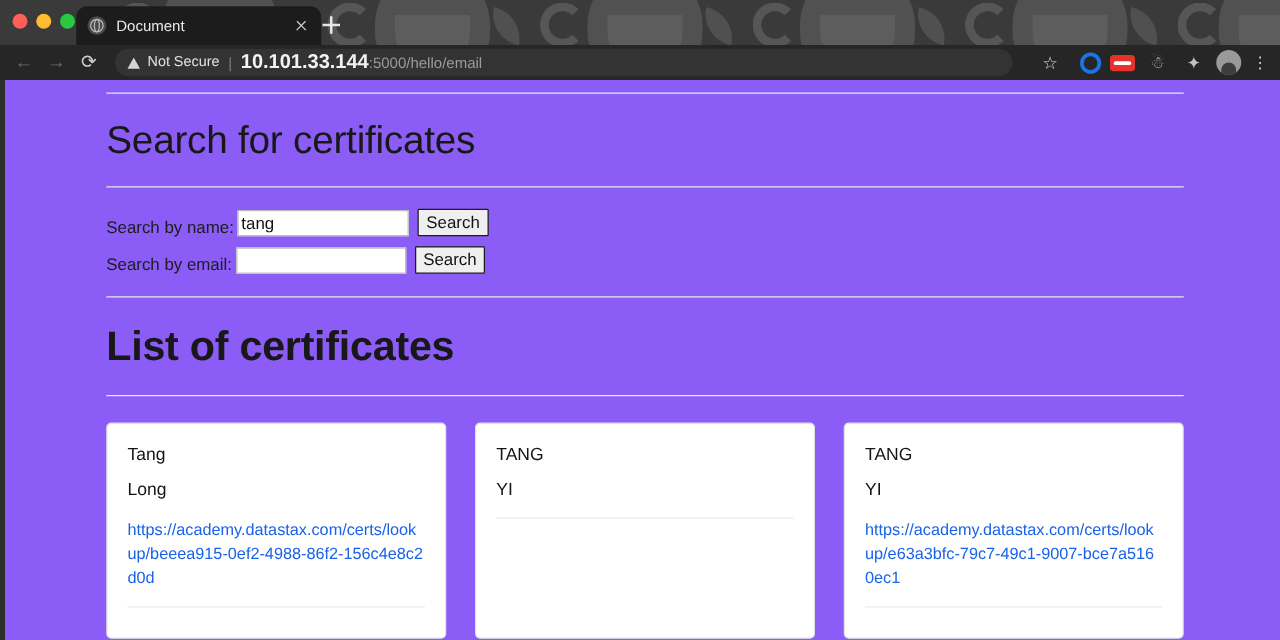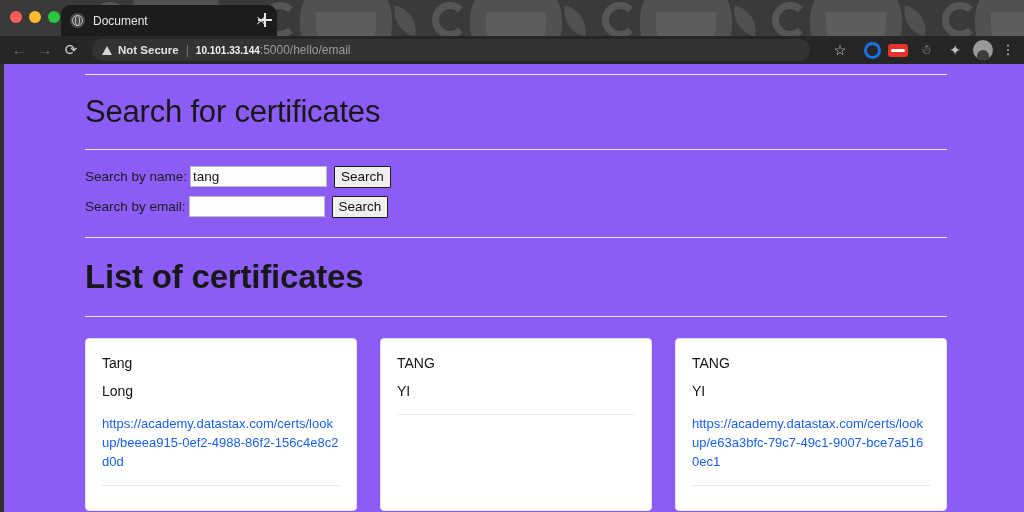--- a/index.html
+++ b/index.html
@@ -81,21 +81,21 @@
     align-items: center;
   }
   .light { width: 12px; height: 12px; border-radius: 50%; }
   .light.red    { background: #ff5f57; }
   .light.yellow { background: #febc2e; }
   .light.green  { background: #28c840; }
 
   #tab {
     position: absolute;
     left: 61px; top: 5px;
-    width: 216px; height: 31px;
+    width: 196px; height: 31px;
     background: #1c1c1c;
     border-radius: 9px 9px 0 0;
     display: flex;
     align-items: center;
     padding: 0 8px 0 9px;
   }
   #tab .favicon {
     width: 15px; height: 15px;
     border-radius: 50%;
     background: #4a4a4a;
@@ -185,32 +185,32 @@
     margin-right: 6px;
     border-left: 5.5px solid transparent;
     border-right: 5.5px solid transparent;
     border-bottom: 9.5px solid #d6d6d6;
     position: relative;
     flex: 0 0 auto;
   }
   #omnibox .not-secure {
     color: #e2e2e2;
     font-size: 11.5px;
-    font-weight: bold;
+    font-weight: normal;
     white-space: nowrap;
     text-align: right;
   }
   #omnibox .sep {
     color: #7c7c7c;
     margin: 0 7px;
     font-size: 12px;
   }
   #omnibox .url-host {
     color: #f2f2f2;
-    font-size: 10px;
+    font-size: 16px;
     font-weight: bold;
     white-space: nowrap;
     text-align: center;
   }
   #omnibox .url-rest {
     color: #9b9b9b;
     font-size: 12px;
     white-space: nowrap;
   }
   .tb-icon {
@@ -281,21 +281,21 @@
   h1.page-heading {
     font-size: 31px;
     font-weight: normal;
     color: #181818;
     margin: 19px 0 0 0;
     letter-spacing: -0.2px;
   }
   .form-block { padding: 14px 0 18px 0; }
   .form-row {
     display: flex;
-    align-items: center;
+    align-items: flex-end;
     height: 25px;
     margin-bottom: 5px;
   }
   .form-row:last-child { margin-bottom: 0; }
   .form-label {
     font-size: 13.5px;
     color: #1c1c1c;
     margin-right: 3px;
     white-space: nowrap;
   }

